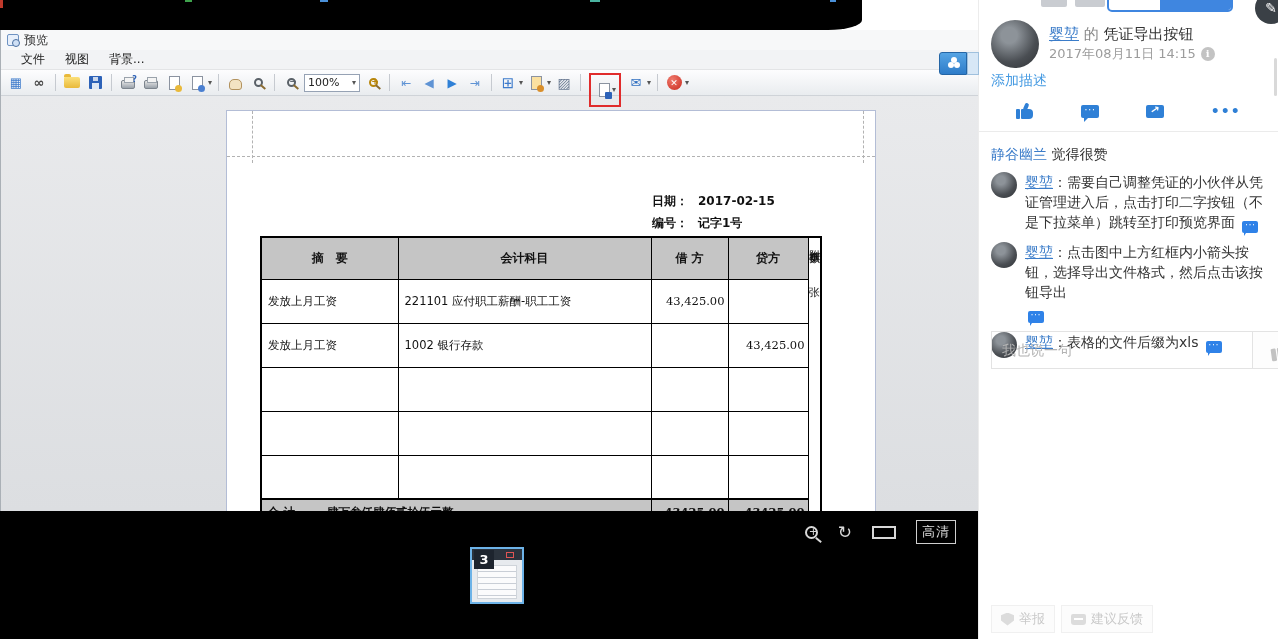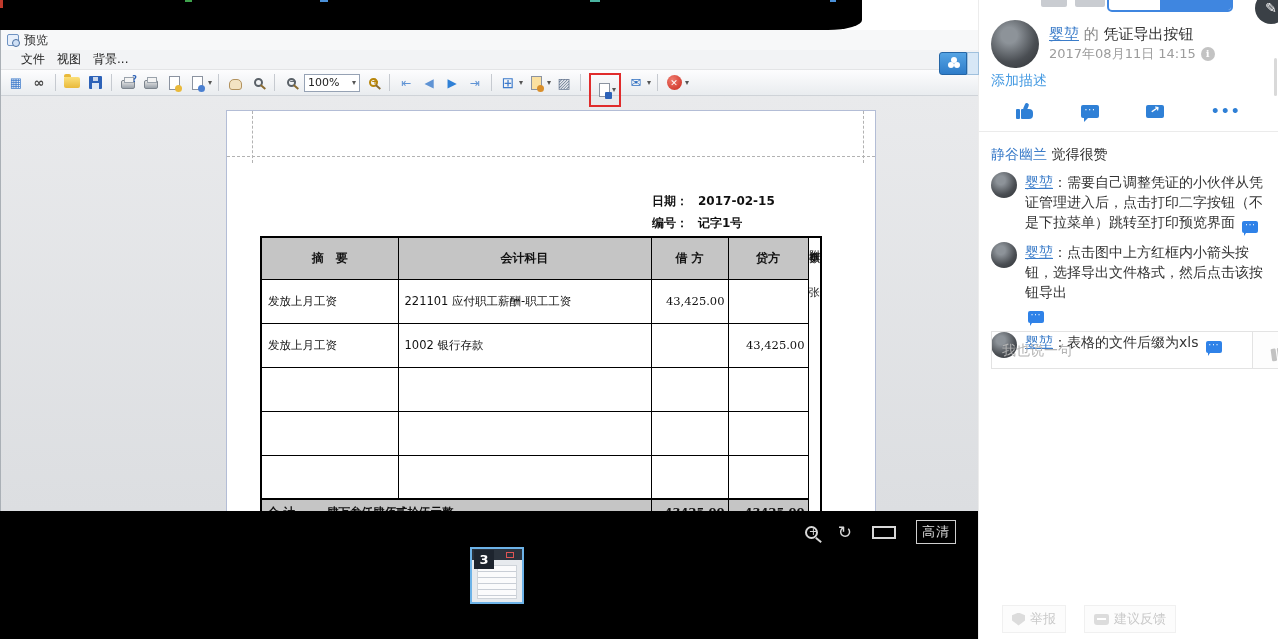--- a/index.html
+++ b/index.html
@@ -14,21 +14,21 @@
 
   
   .preview { position:absolute; left:0; top:30px; width:978px; height:481px;
              background:#f2f3f5; border-left:1px solid #aab0b6; }
   .titlebar { height:20px; display:flex; align-items:center; gap:5px; padding-left:6px;
               background:#f7f8f9; font-size:12px; color:#333; }
   .win-ic { width:12px; height:12px; border:1px solid #6f93c2; background:#e8f0fb; border-radius:2px;
             position:relative; }
   .win-ic::after { content:""; position:absolute; right:-2px; bottom:-2px; width:6px; height:6px;
                    border:1px solid #4a6fa0; border-radius:50%; background:#cfe0f5; }
-  .menubar { height:20px; display:flex; align-items:center; gap:12px; padding-left:20px;
+  .menubar { height:20px; display:flex; align-items:center; gap:20px; padding-left:20px;
              background:#f2f3f5; font-size:12px; color:#222; border-bottom:1px solid #e3e4e6; }
   .menubar span { cursor:default; }
 
   .toolbar { height:26px; display:flex; align-items:center; gap:3px; padding-left:5px;
              background:linear-gradient(#fdfdfe,#e9ecef); border-bottom:1px solid #cfd3d8;
              overflow:visible; position:relative; z-index:4; }
   .tb { width:20px; height:20px; display:flex; align-items:center; justify-content:center;
         font-size:13px; border-radius:2px; }
   .sep { width:1px; height:17px; background:#c6cad0; margin:0 3px; }
   .caret { font-size:8px; color:#555; margin-left:-2px; }
@@ -169,21 +169,21 @@
                  border-top-color:#2f82e8; border-left-color:#2f82e8; border-width:3px 2px; }
 
   .reply-box { position:absolute; left:12px; top:331px; width:320px; height:38px; border:1px solid #e3e3e3;
                display:flex; }
   .reply-box input { flex:1; border:none; outline:none; padding:0 10px; font-size:14px; color:#333;
                      font-family:"DejaVu Sans", sans-serif; background:transparent; }
   .reply-box input::placeholder { color:#b3b3b3; }
   .send-btn { width:58px; border-left:1px solid #e3e3e3; background:#fdfdfd; display:flex;
               align-items:center; justify-content:center; }
 
-  .foot-btns { position:absolute; left:23px; top:605px; display:flex; gap:18px; }
+  .foot-btns { position:absolute; left:12px; top:605px; display:flex; gap:6px; }
   .foot-btn { display:flex; align-items:center; gap:5px; padding:4px 9px; border:1px solid #f0f0f0;
               background:#fcfcfc; color:#c9c9c9; font-size:13px; }
   .ic-shield { width:13px; height:13px; background:#dcdcdc; clip-path:polygon(50% 0,100% 22%,100% 62%,50% 100%,0 62%,0 22%); }
   .ic-box { width:15px; height:11px; background:#dcdcdc; border-radius:2px 2px 3px 3px; position:relative; }
   .ic-box::after { content:""; position:absolute; left:3px; top:4px; width:9px; height:2px; background:#fff; }
 </style>
 </head>
 <body>
 
 <div id="root">

